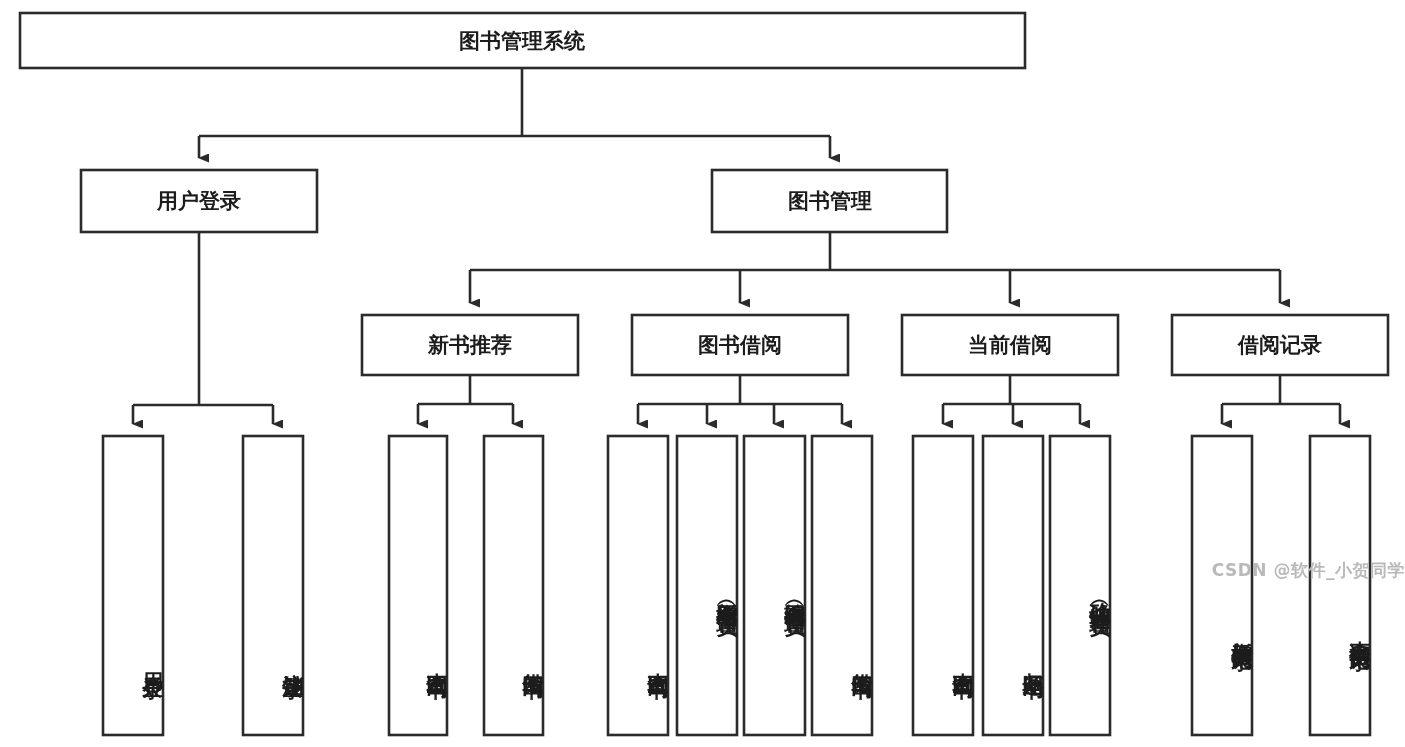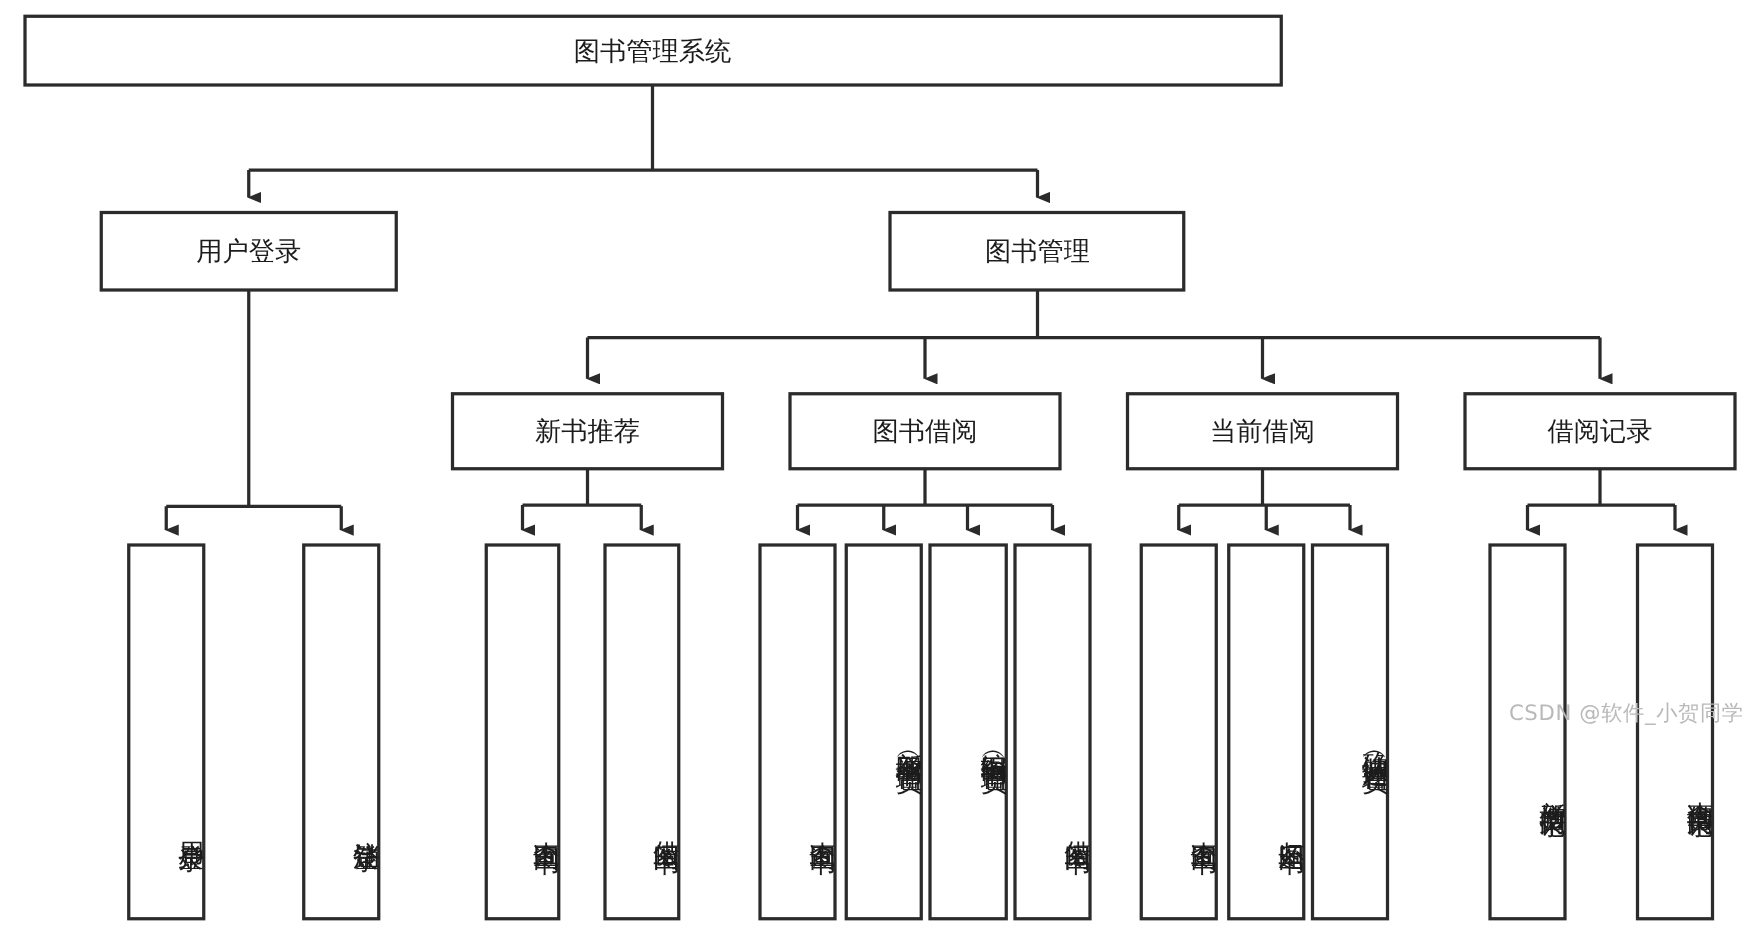--- a/index.html
+++ b/index.html
@@ -11,20 +11,21 @@
     width: 1405px;
     height: 747px;
     font-family: "DejaVu Sans", "Liberation Sans", sans-serif;
     overflow: hidden;
   }
   #diagram-root {
     position: relative;
     width: 1405px;
     height: 588px;
     background: #ffffff;
+    font-weight: bold;
   }
   svg#flow {
     position: absolute;
     left: 0;
     top: 0;
     width: 1405px;
     height: 747px;
     display: block;
   }
   .node-rect {
@@ -55,21 +56,21 @@
     letter-spacing: 2px;
     line-height: 1;
     display: flex;
     align-items: flex-start;
     justify-content: center;
     white-space: nowrap;
     pointer-events: none;
   }
   .watermark {
     position: absolute;
-    right: 10px;
+    right: 0;
     bottom: 6px;
     font-family: "DejaVu Sans", "Liberation Sans", sans-serif;
     font-size: 17px;
     color: #b9b9b9;
     letter-spacing: 0.5px;
     white-space: nowrap;
   }
 </style>
 </head>
 <body>

